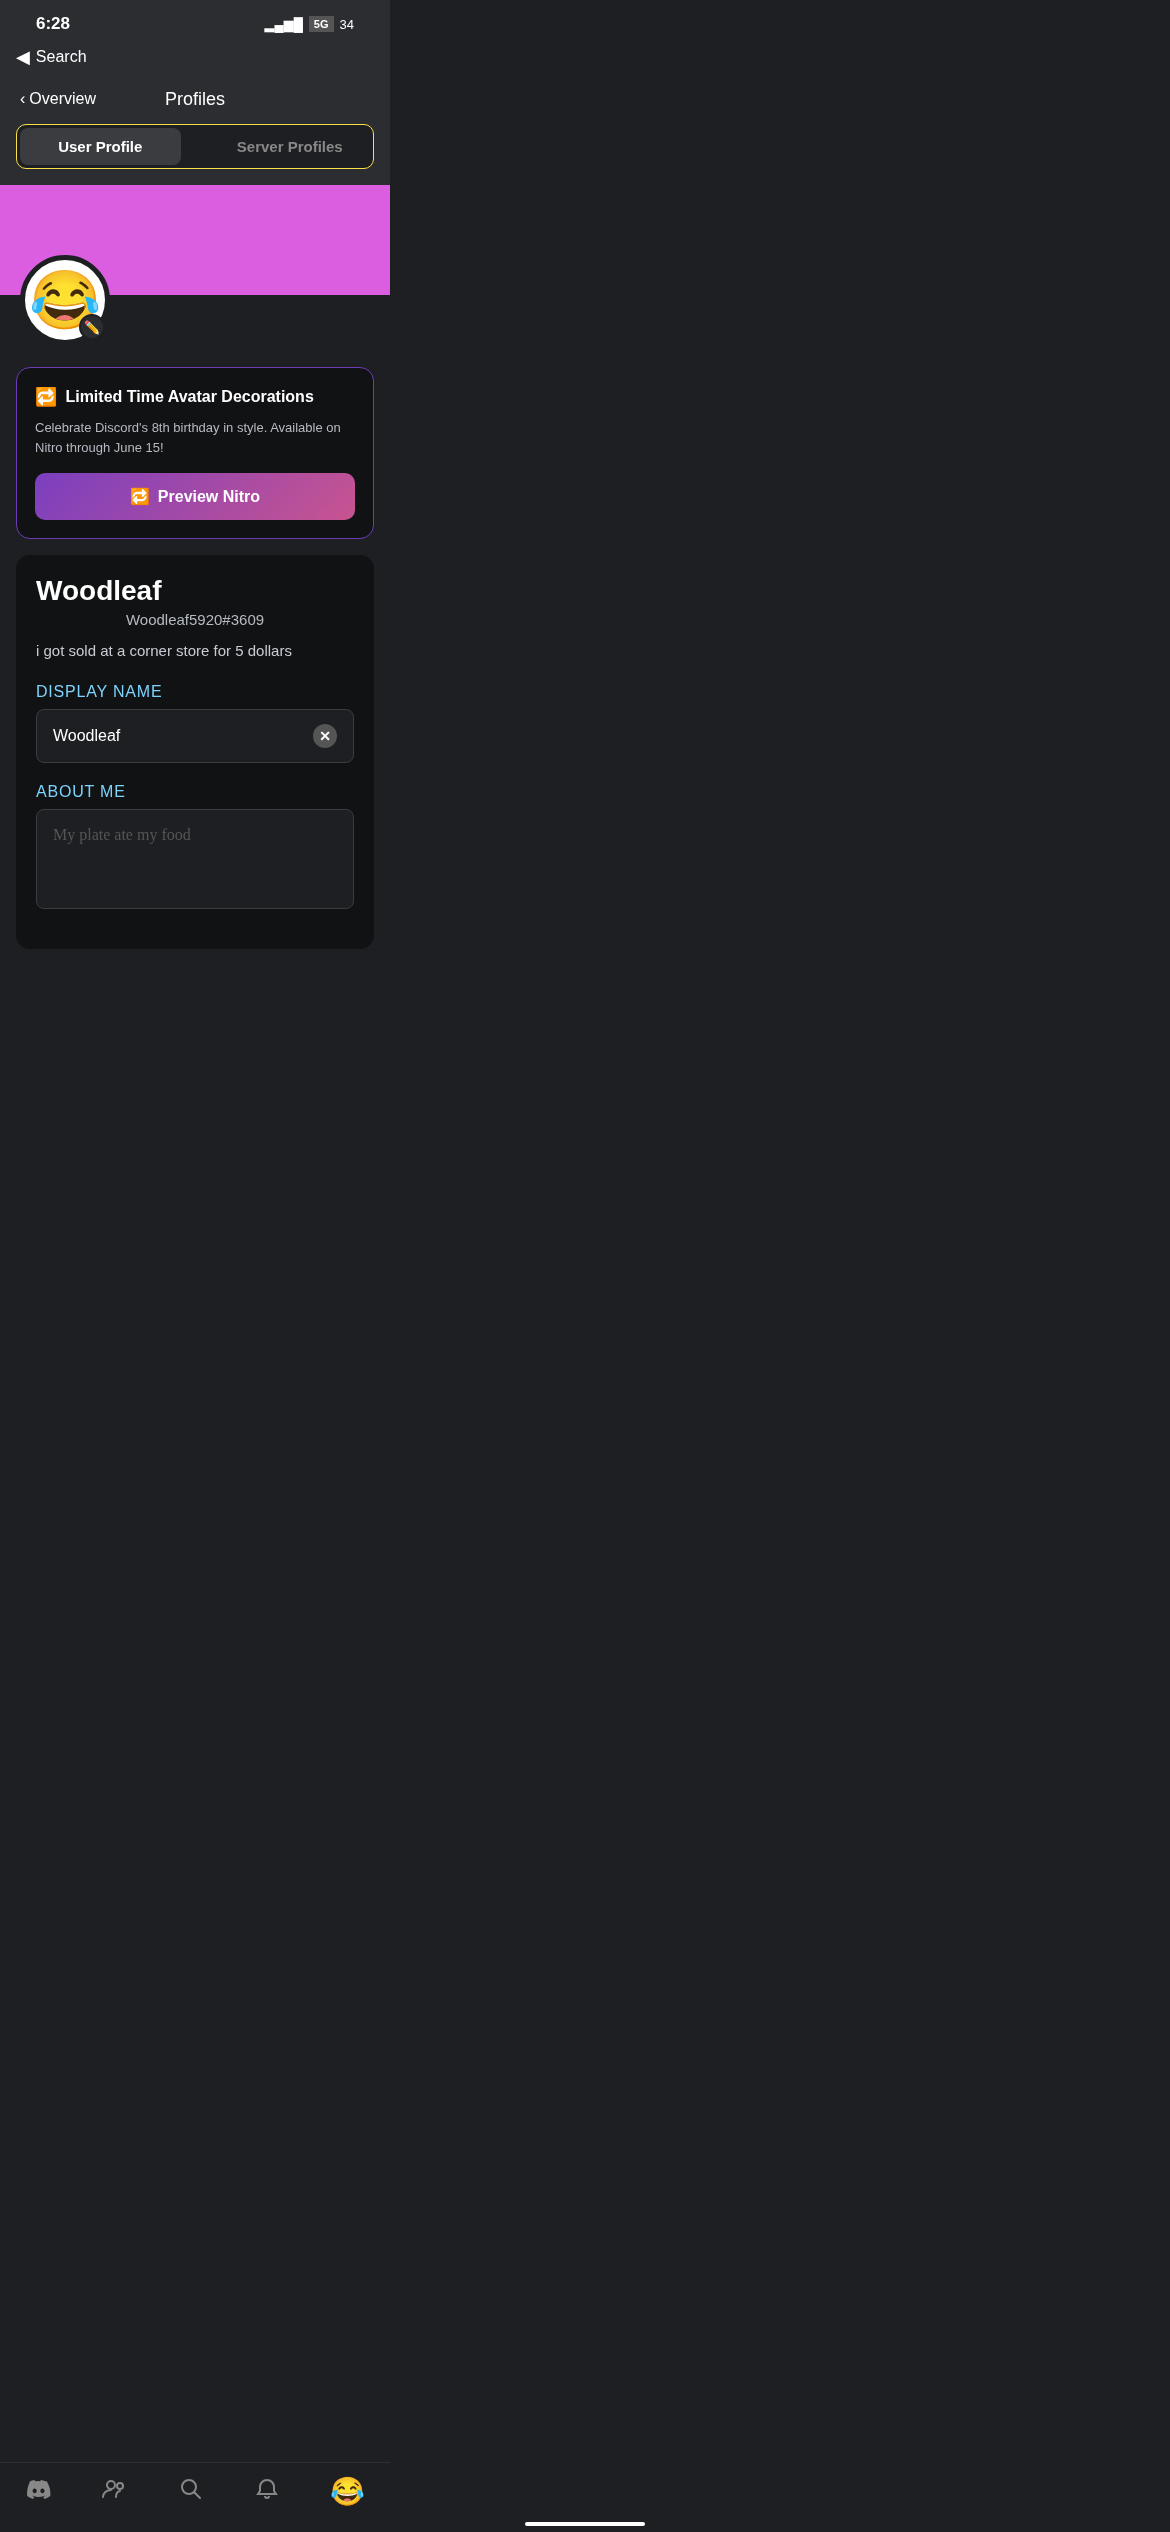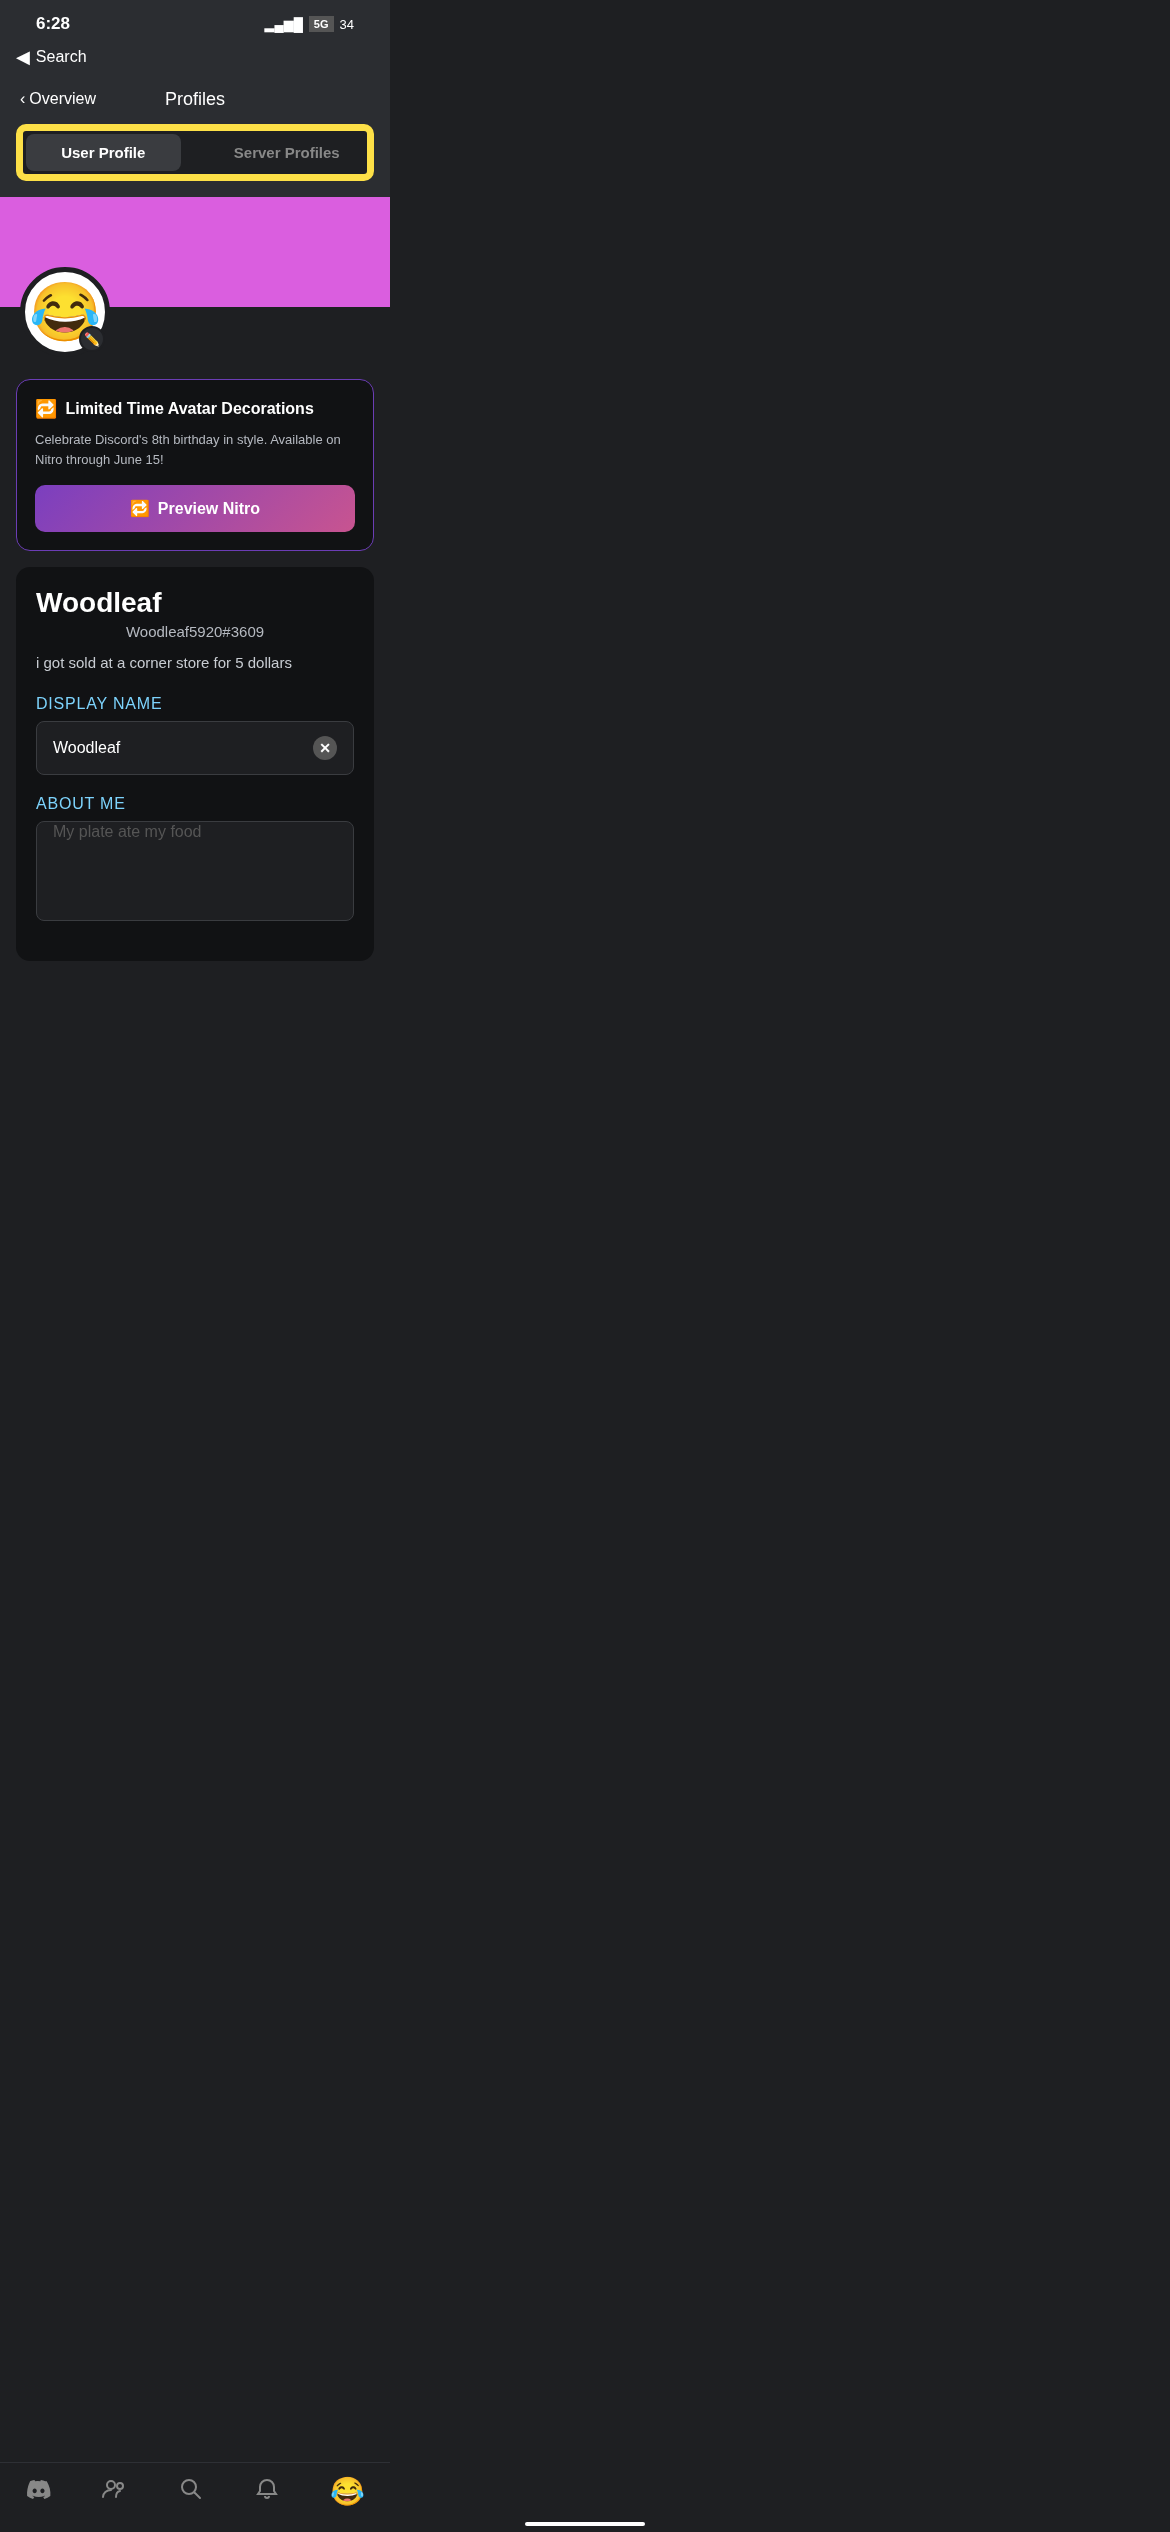--- a/index.html
+++ b/index.html
@@ -86,21 +86,21 @@
       display: flex;
       background: #2b2d31;
       padding: 0 16px 16px;
     }
     .tab-container {
       display: flex;
       background: #1e1f22;
       border-radius: 10px;
       padding: 3px;
       flex: 1;
-      border: 7px solid #fde047;
+      border: 1px solid #fde047;
       gap: 29px;
     }
     .tab-btn {
       flex: 1;
       padding: 10px 0;
       border-radius: 8px;
       border: none;
       font-size: 15px;
       font-weight: 600;
       cursor: pointer;
@@ -262,22 +262,23 @@
       align-items: center;
       justify-content: center;
       cursor: pointer;
       font-size: 14px;
       font-weight: 700;
     }
     .textarea-wrapper {
       background: #1e1f22;
       border: 1px solid #3a3c40;
       border-radius: 8px;
-      padding: 1px 16px;
+      padding: 16px 16px;
       min-height: 100px;
+      font-family: Liberation Serif, serif;
     }
     .textarea-placeholder {
       font-size: 16px;
       color: #555;
     }
 
     
     .bottom-nav {
       position: fixed;
       bottom: 0;

